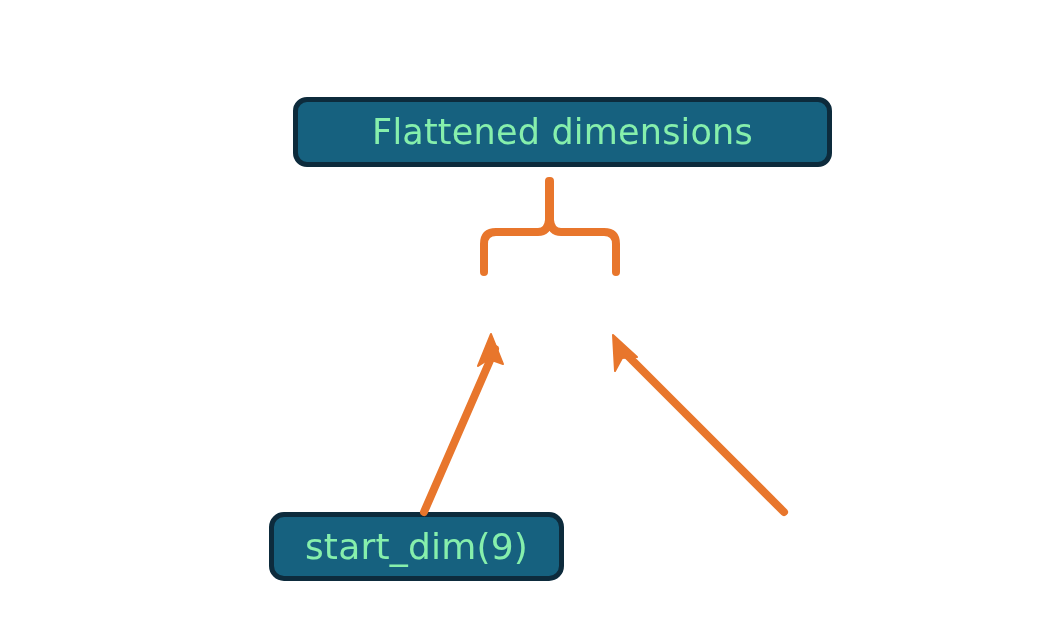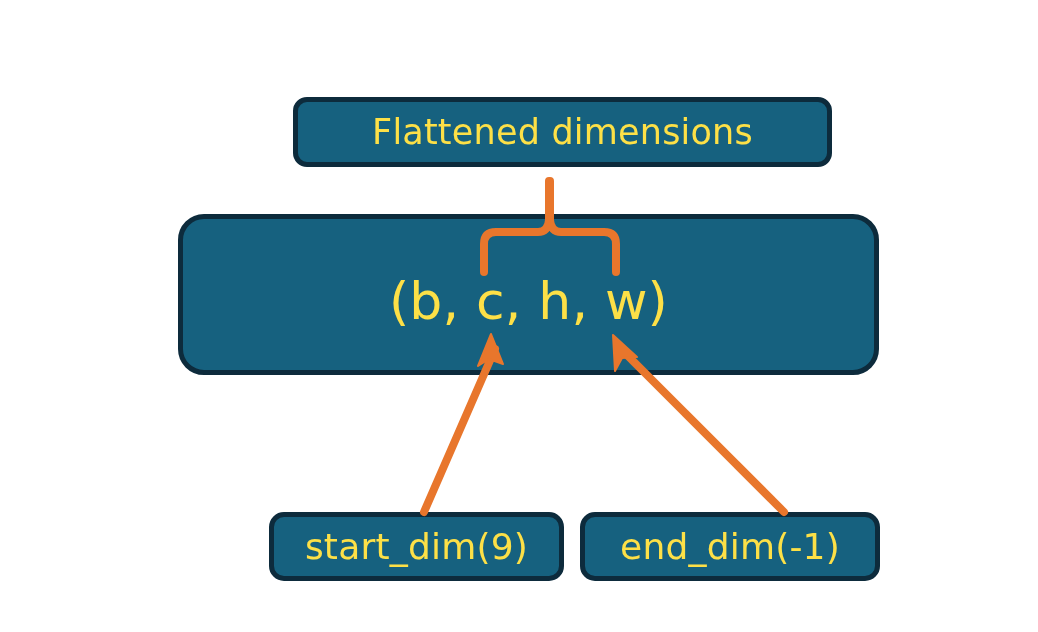--- a/index.html
+++ b/index.html
@@ -25,21 +25,21 @@
 
   .node {
     position: absolute;
     box-sizing: border-box;
     background: #16617f;
     border: 5px solid #0d2b3c;
     border-radius: 16px;
     display: flex;
     align-items: center;
     justify-content: center;
-    color: #fde047;
+    color: #86efac;
     font-family: "DejaVu Sans", sans-serif;
     font-weight: 400;
     letter-spacing: 0.2px;
     white-space: nowrap;
     z-index: 1;
   }
 
   #node-flattened {
     left: 293px;
     top: 97px;
@@ -94,31 +94,25 @@
 </style>
 </head>
 <body>
 
 <div id="canvas">
 
   <div class="node" id="node-flattened">
     <span>Flattened dimensions</span>
   </div>
 
-  <div class="node" id="node-shape">
-    <span class="shape-label">(b, c, h, w)</span>
-  </div>
 
   <div class="node" id="node-start-dim">
     <span>start_dim(9)</span>
   </div>
 
-  <div class="node" id="node-end-dim">
-    <span>end_dim(-1)</span>
-  </div>
 
   <svg id="connectors" viewBox="0 0 1038 632">
 
     <path d="M 484 272
              L 484 244
              Q 484 232 496 232
              L 538 232
              Q 548 232 549 220
              L 549 181
              L 550 181

